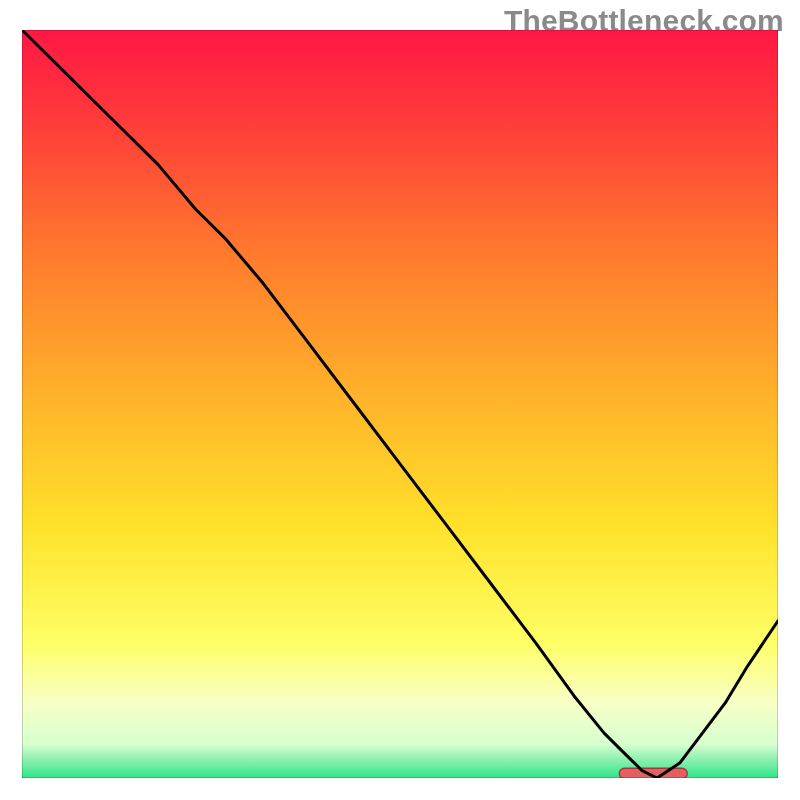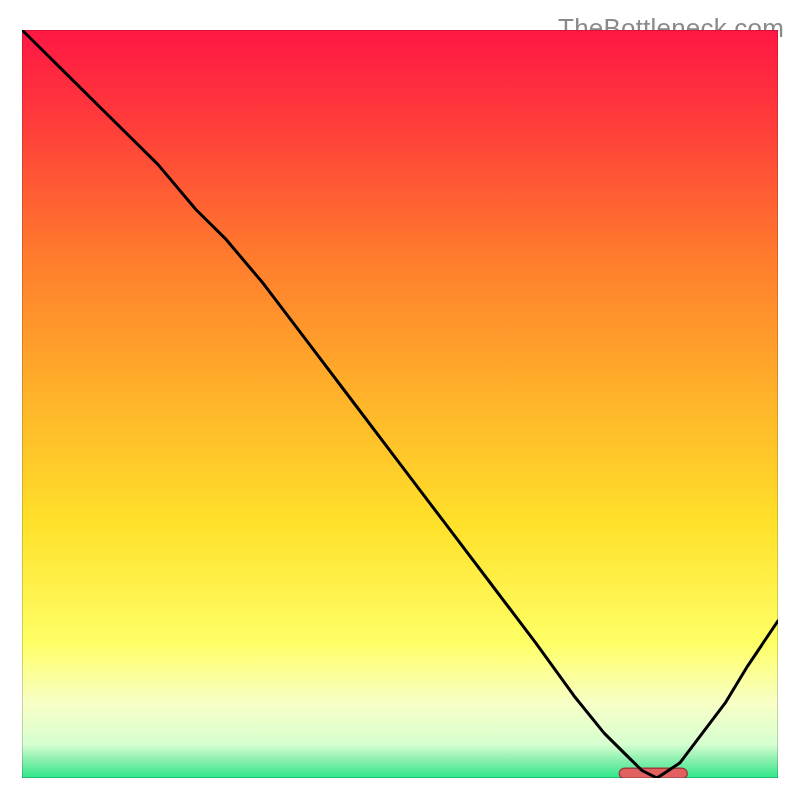--- a/index.html
+++ b/index.html
@@ -10,25 +10,25 @@
     background: #ffffff;
     overflow: hidden;
   }
   .wrap {
     position: relative;
     width: 800px;
     height: 800px;
   }
   .watermark {
     position: absolute;
-    top: 13px;
+    top: 4px;
     right: 16px;
     font-family: Arial, Helvetica, sans-serif;
-    font-size: 26px;
-    font-weight: 400;
+    font-size: 30px;
+    font-weight: 700;
     color: #8a8a8a;
     letter-spacing: 0.2px;
   }
   .plot {
     position: absolute;
     left: 22px;
     top: 30px;
     width: 756px;
     height: 748px;
   }

